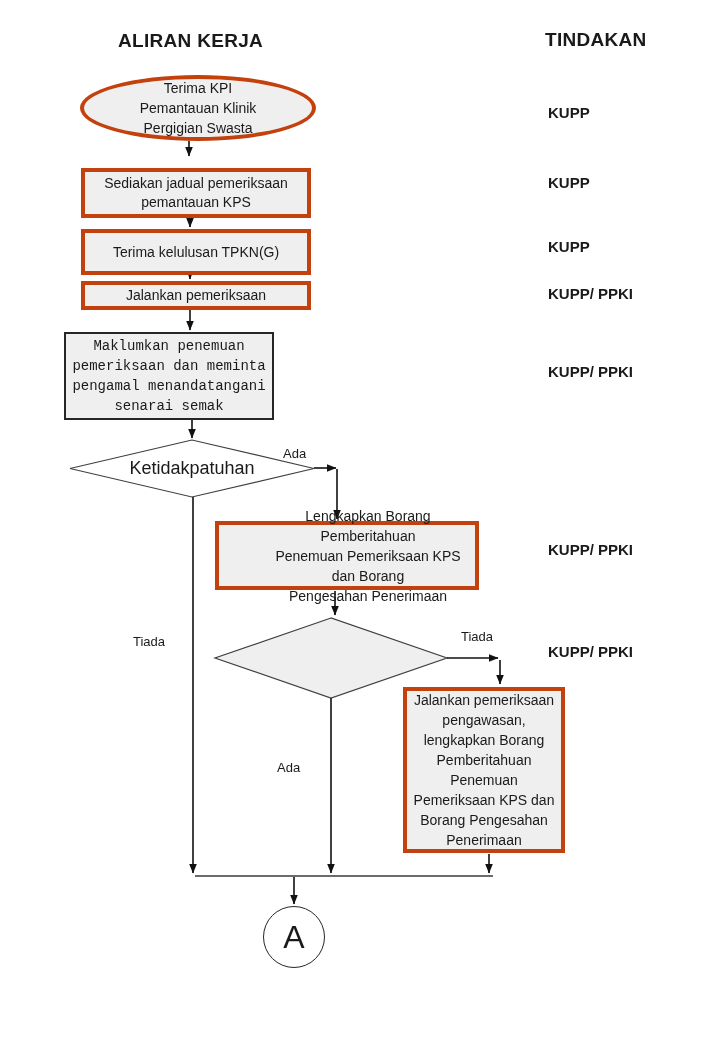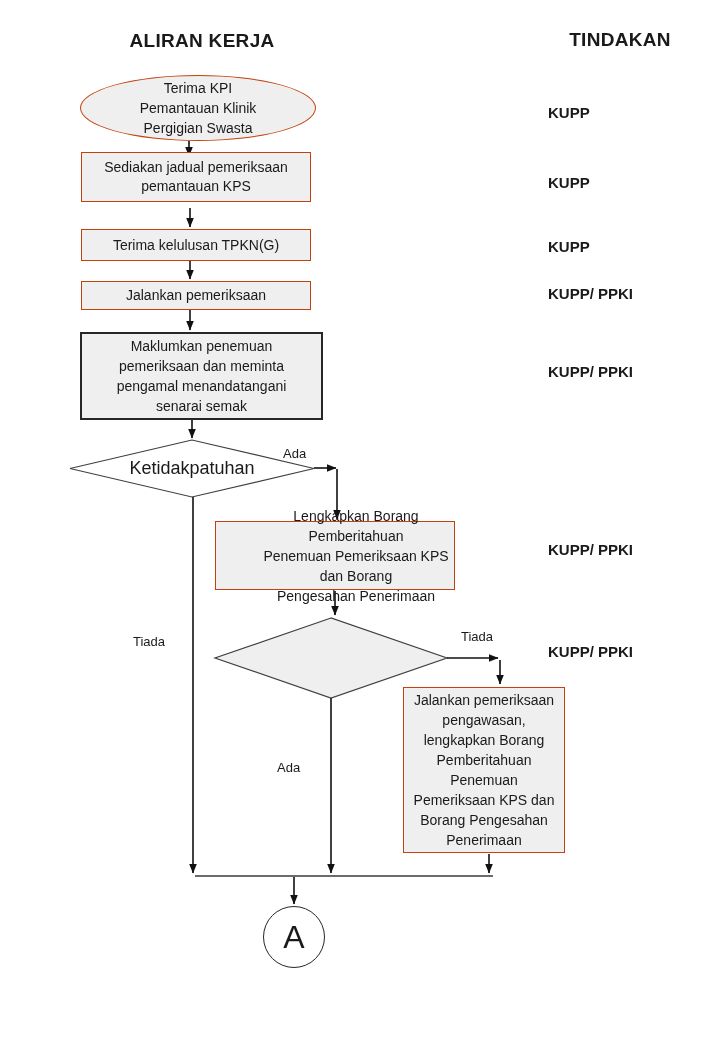--- a/index.html
+++ b/index.html
@@ -1,32 +1,32 @@
 <!DOCTYPE html>
 <html><head>
 <meta charset="utf-8">
 <style>
   html,body{margin:0;padding:0;background:#ffffff;}
   body{font-family:"Liberation Sans",sans-serif;color:#1a1a1a;}
   .canvas{position:relative;width:720px;height:1040px;background:#ffffff;overflow:hidden;}
   svg.overlay{position:absolute;left:0;top:0;width:720px;height:1040px;}
 
-  .col-title{position:absolute;font-weight:bold;font-size:19px;letter-spacing:.3px;text-align:center;}
+  .col-title{position:absolute;font-weight:bold;font-size:19px;letter-spacing:.3px;}
   .title-left{left:118px;top:30px;width:168px;}
   .title-right{left:545px;top:29px;width:150px;}
 
   .node{position:absolute;display:flex;align-items:center;justify-content:center;
         text-align:center;white-space:pre-line;font-size:14px;line-height:19px;
-        background:#efefef;border:1px solid #c2410c;box-sizing:border-box;padding:2px;}
+        background:#efefef;border:4px solid #c2410c;box-sizing:border-box;padding:2px;}
   .oval{left:80px;top:75px;width:236px;height:66px;border-radius:50%;line-height:20px;}
-  .b-schedule{left:81px;top:152px;width:230px;height:50px;}
-  .b-approval{left:81px;top:229px;width:230px;height:32px;}
+  .b-schedule{left:81px;top:168px;width:230px;height:50px;}
+  .b-approval{left:81px;top:229px;width:230px;height:46px;}
   .b-inspect{left:81px;top:281px;width:230px;height:29px;}
-  .b-inform{left:80px;top:332px;width:243px;height:88px;border-width:2px;border-color:#262626;line-height:20px;}
-  .b-forms{left:215px;top:521px;width:240px;height:69px;line-height:20px;padding-left:44px;}
+  .b-inform{left:64px;top:332px;width:210px;height:88px;border-width:2px;border-color:#262626;line-height:20px;font-family:Liberation Mono, monospace;}
+  .b-forms{left:215px;top:521px;width:264px;height:69px;line-height:20px;padding-left:44px;}
   .b-surveillance{left:403px;top:687px;width:162px;height:166px;line-height:20px;}
 
   .diamond-label{position:absolute;background:transparent;border:none;display:flex;
         align-items:center;justify-content:center;text-align:center;white-space:pre-line;
         font-size:18px;line-height:20px;}
   .d1{left:92px;top:454px;width:200px;height:28px;}
   .d2{left:261px;top:625px;width:140px;height:66px;}
 
   .connector-a{position:absolute;left:263px;top:906px;width:62px;height:62px;
         border:1px solid #262626;border-radius:50%;background:#ffffff;

